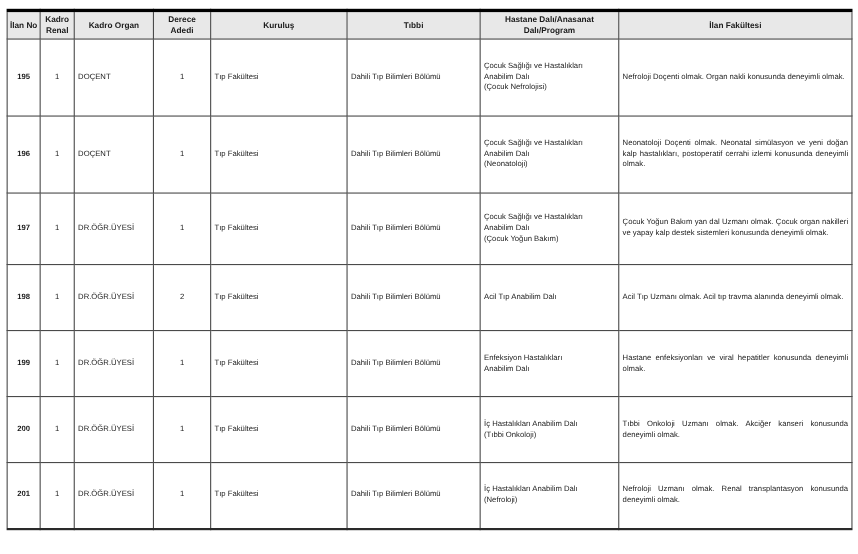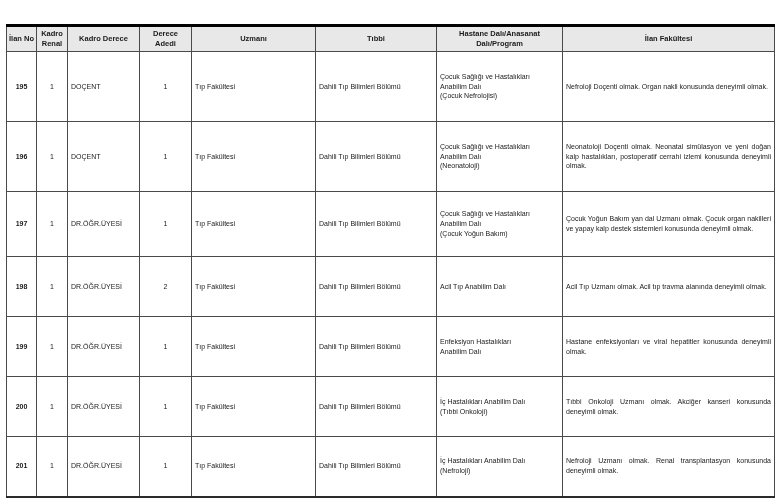--- a/index.html
+++ b/index.html
@@ -19,21 +19,20 @@
   table.kadro-table {
     position: absolute;
     left: 6px;
     top: 8px;
     width: 768px;
     border-collapse: collapse;
     table-layout: fixed;
     border: 1px solid #3c3c3c;
     border-top: 3px solid #000000;
     border-bottom: 2px solid #2a2a2a;
-    margin-top: 16px;
   }
   .kadro-table th,
   .kadro-table td {
     border: 1px solid #4a4a4a;
     vertical-align: middle;
     overflow: hidden;
     box-sizing: border-box;
   }
   .kadro-table thead th {
     background: #e8e8e8;
@@ -71,23 +70,23 @@
       <col style="width:52px">
       <col style="width:124px">
       <col style="width:121px">
       <col style="width:126px">
       <col style="width:212px">
     </colgroup>
     <thead>
       <tr id="header-row">
           <th class="col-0">İlan No</th>
           <th class="col-1">Kadro Renal</th>
-          <th class="col-2">Kadro Derece</th>
+          <th class="col-2">Kadro Organ</th>
           <th class="col-3">Derece Adedi</th>
-          <th class="col-4">Uzmanı</th>
+          <th class="col-4">Kuruluş</th>
           <th class="col-5">Tıbbi</th>
           <th class="col-6">Hastane Dalı/Anasanat Dalı/Program</th>
           <th class="col-7">İlan Fakültesi</th>
         </tr>
     </thead>
     <tbody id="table-body">
         <tr style="height: 70px;">
           <td class="col-0">195</td>
           <td class="col-1">1</td>
           <td class="col-2">DOÇENT</td>

